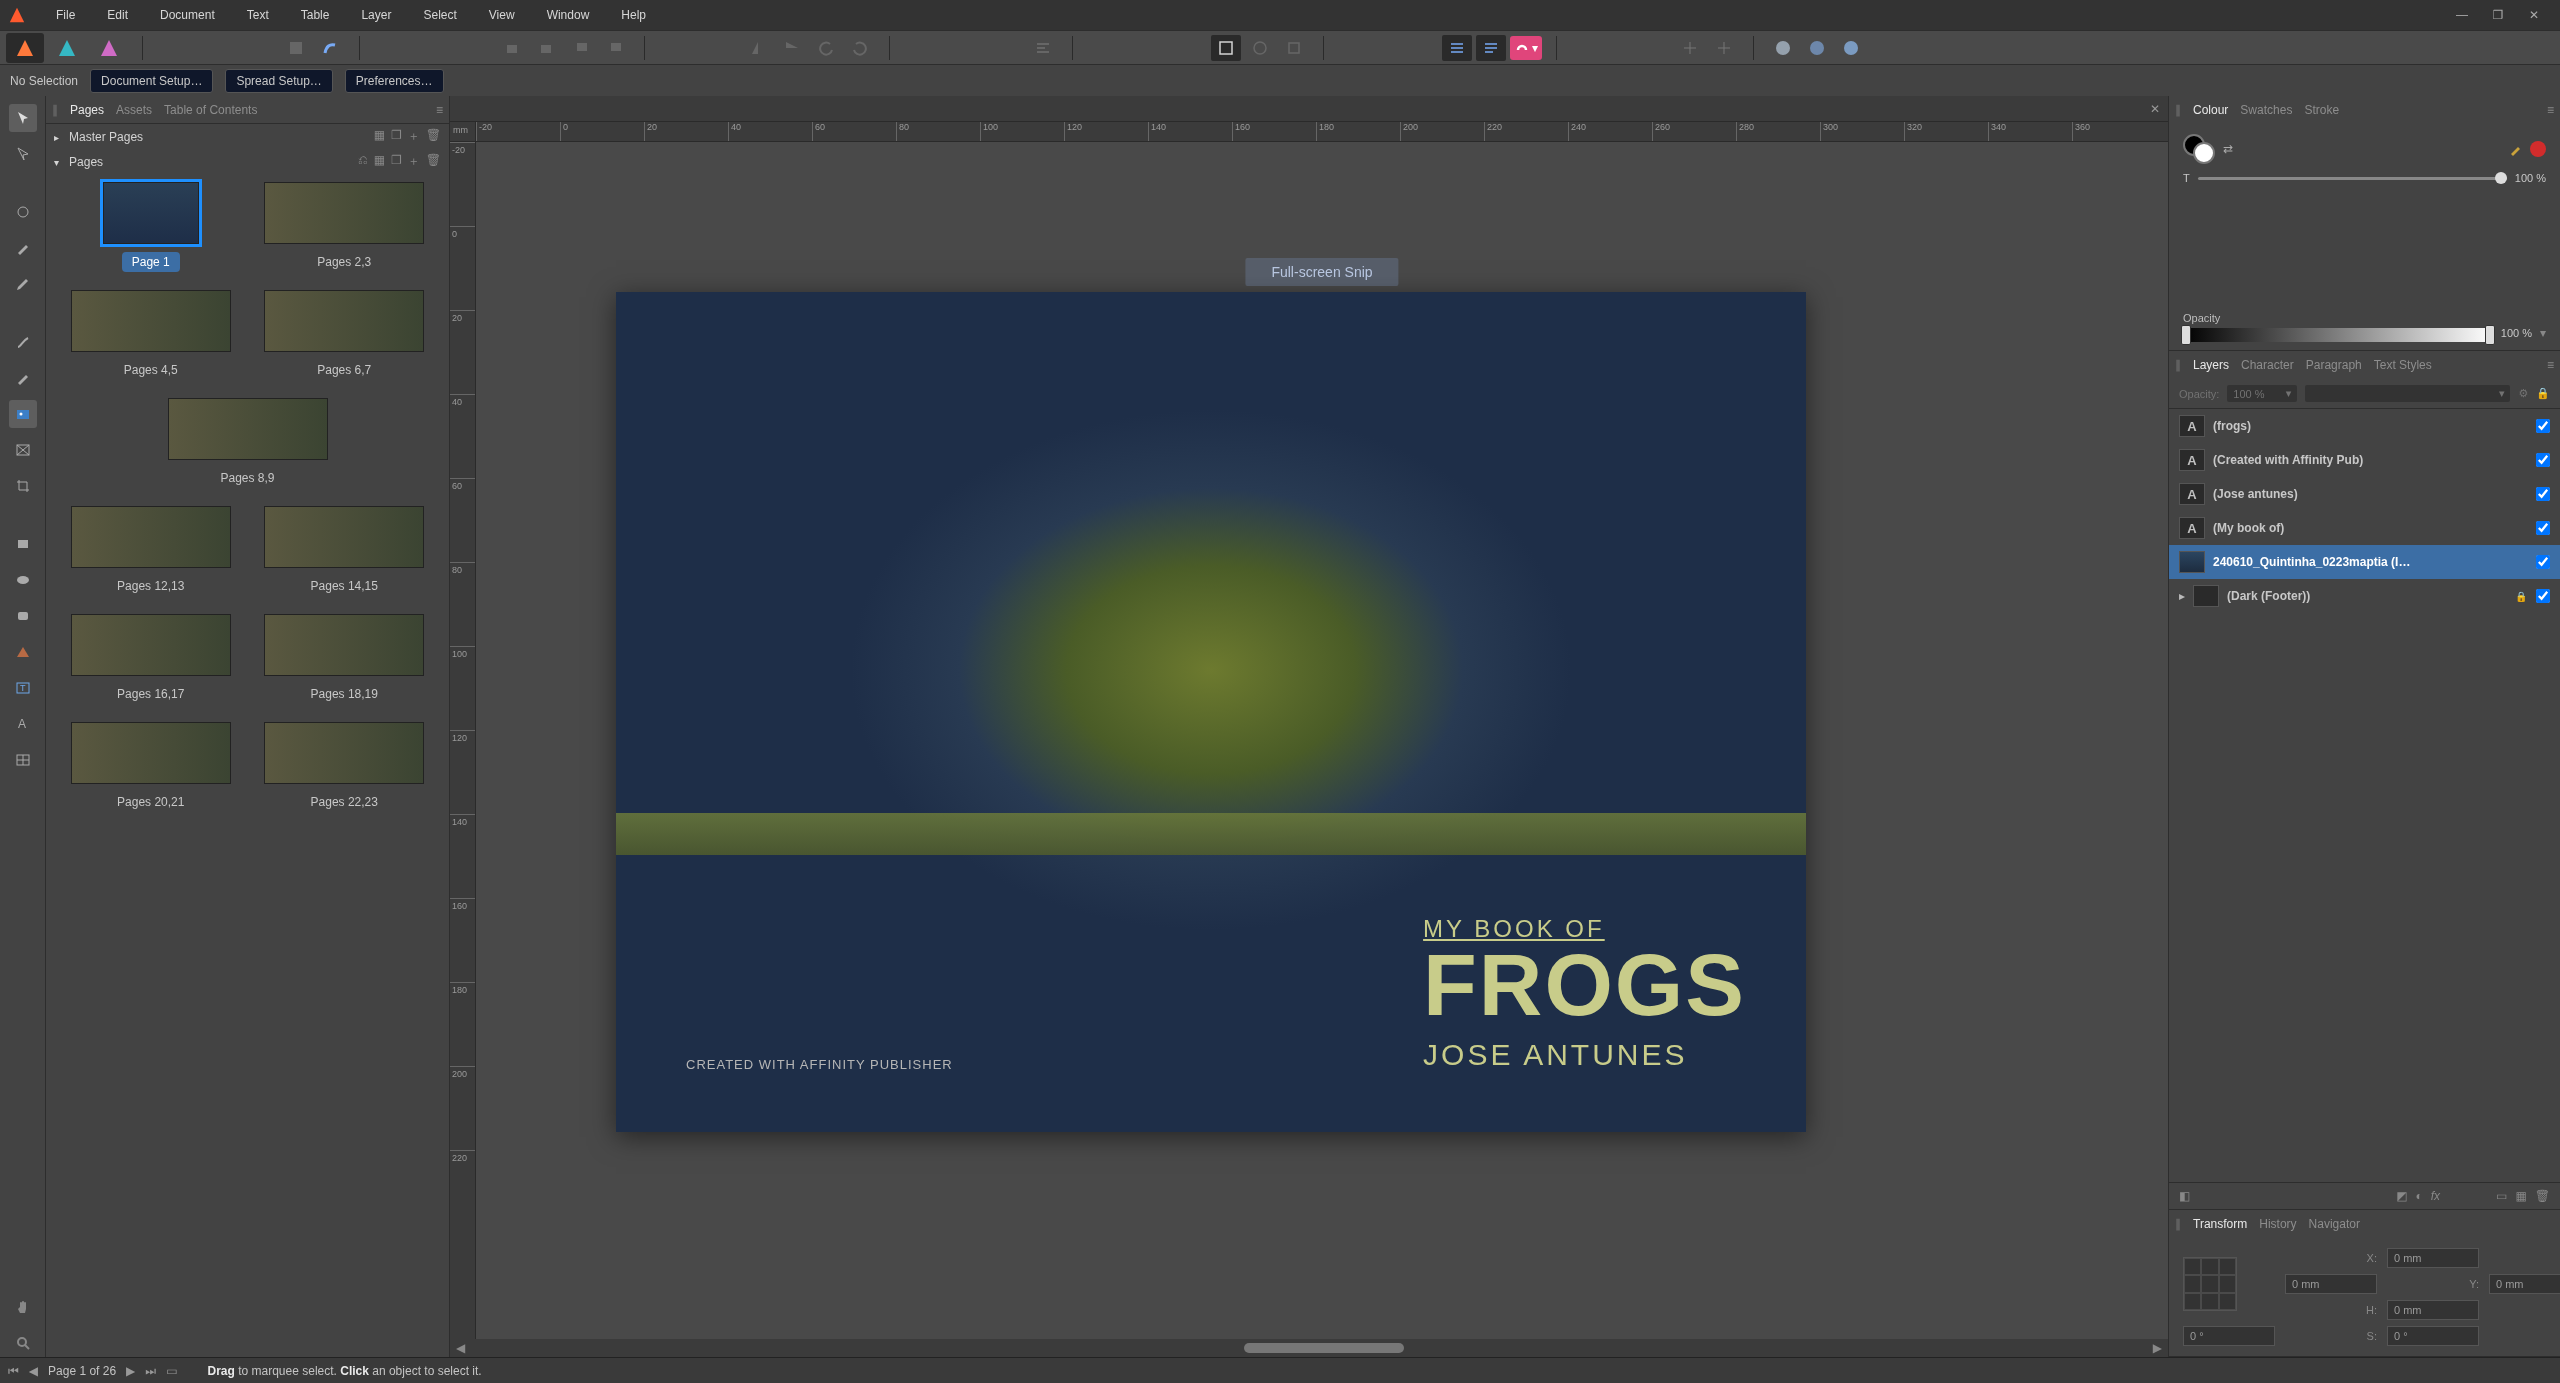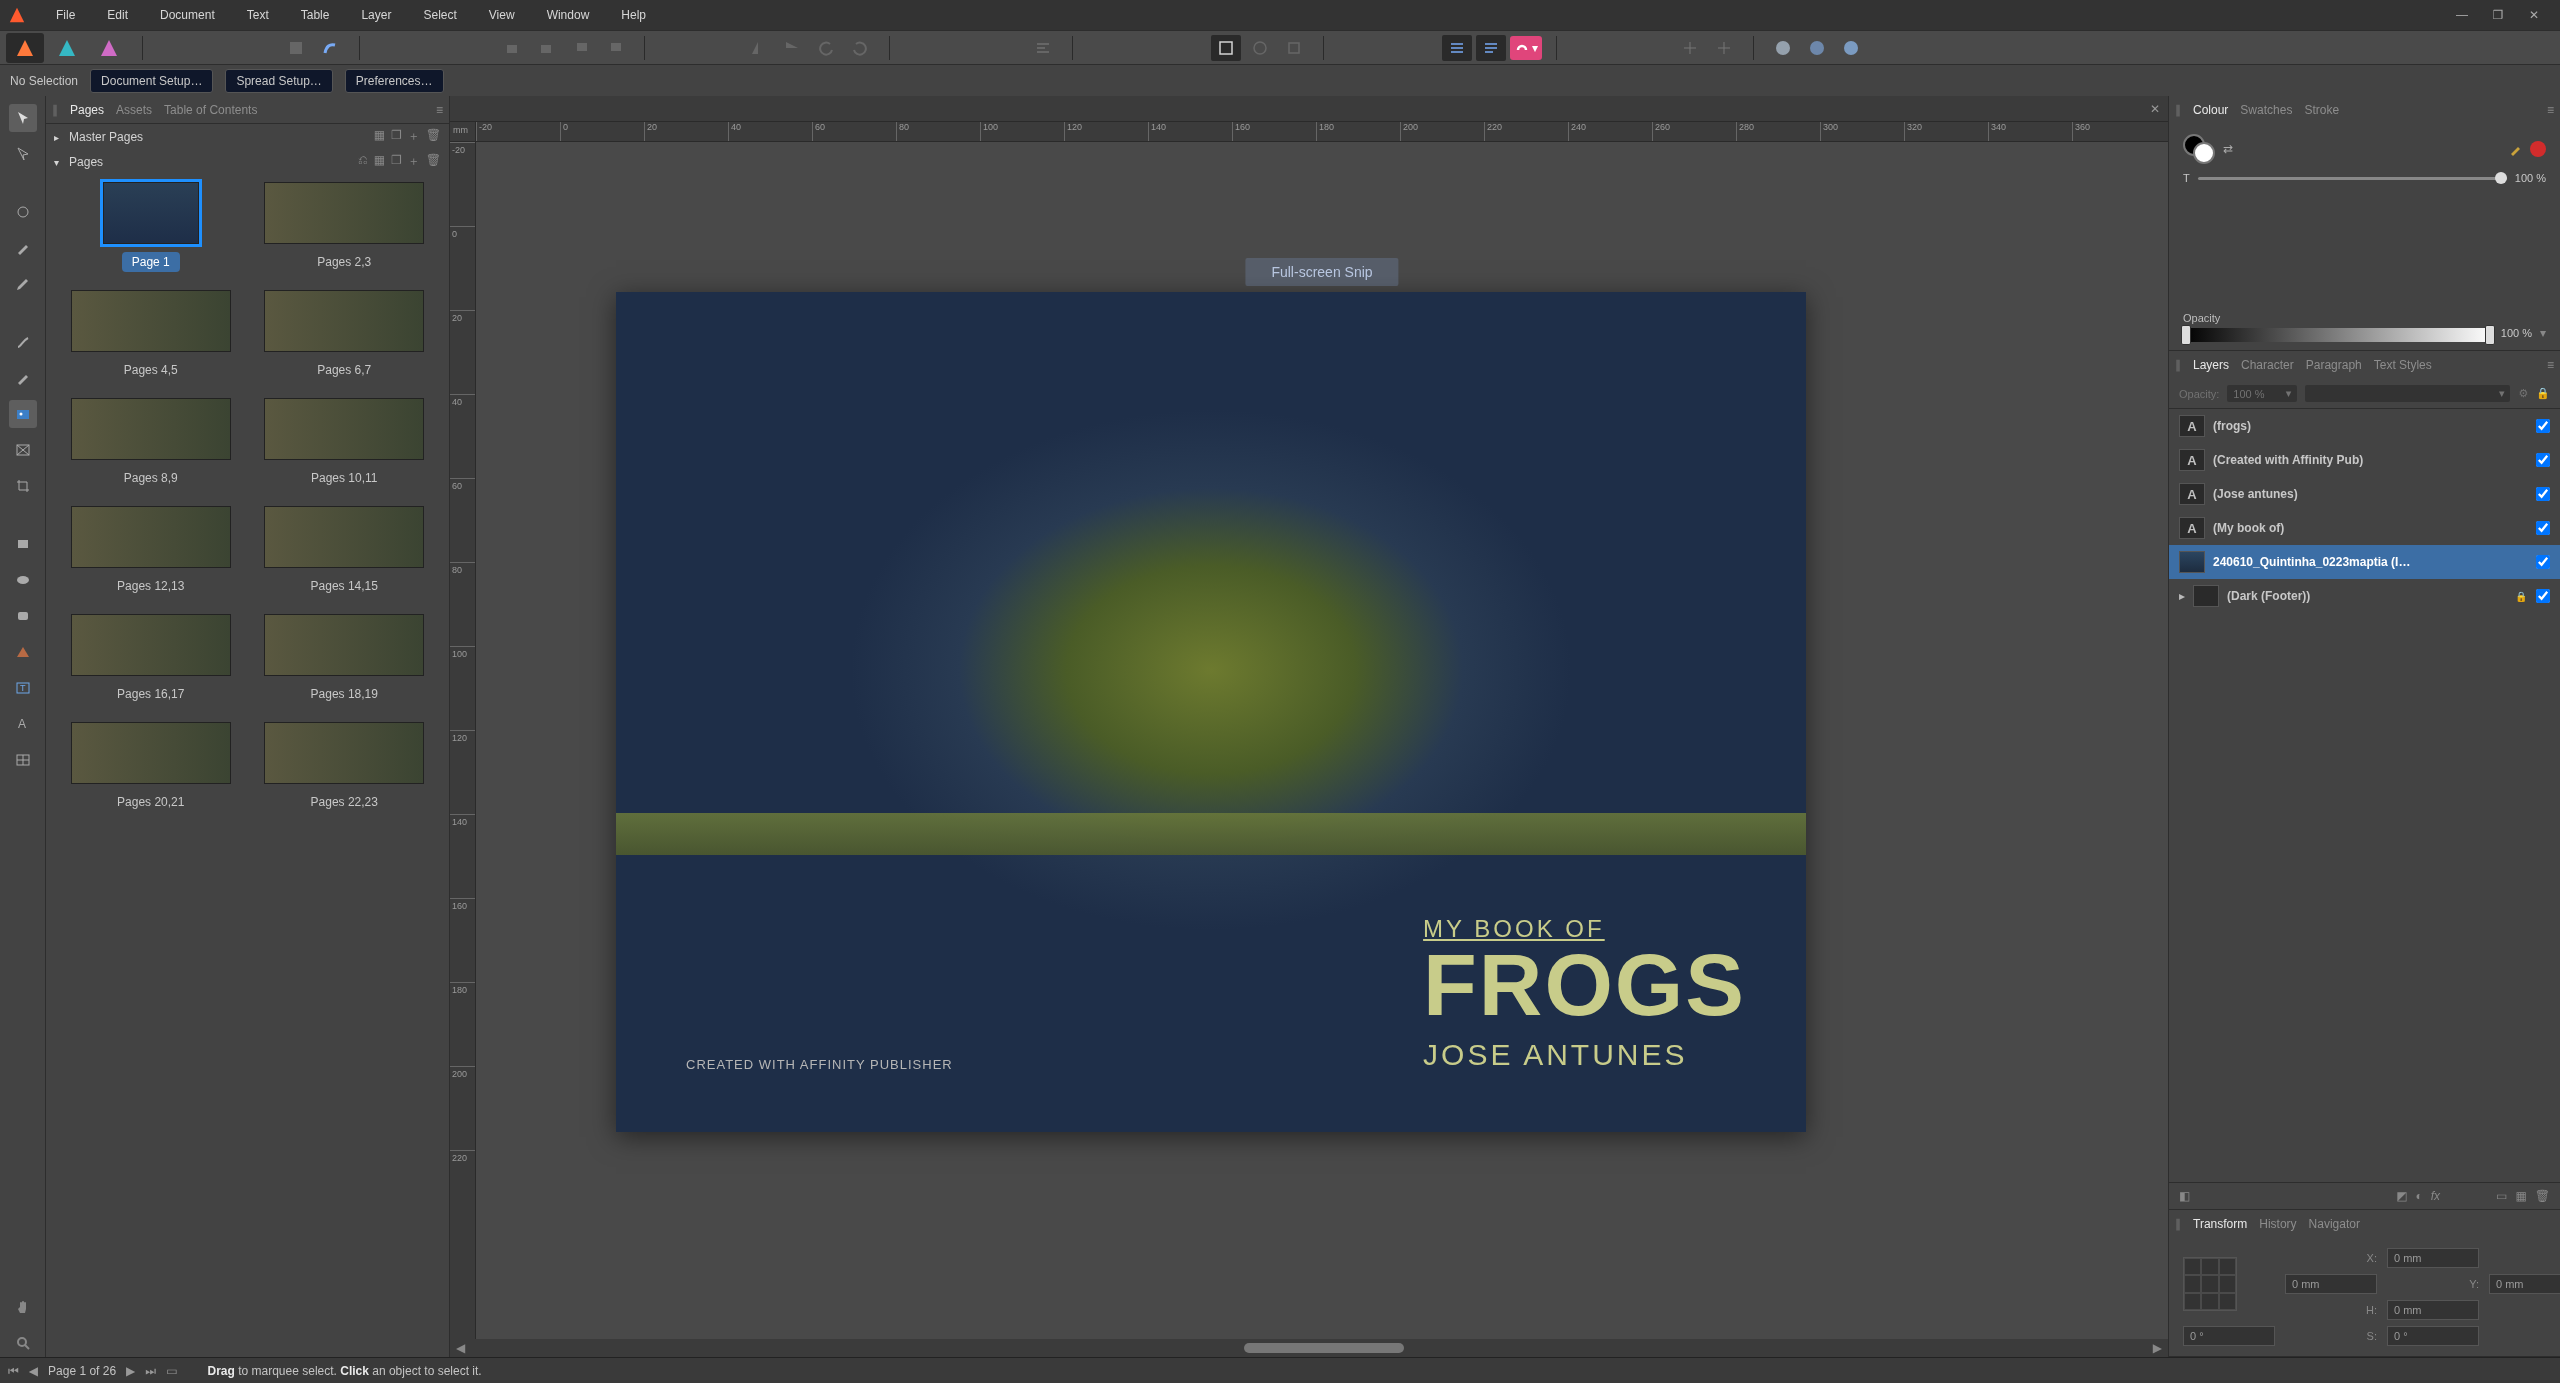--- a/index.html
+++ b/index.html
@@ -452,24 +452,20 @@
           </div>
           <div class="thumb-col">
             <div class="thumb" style="background: linear-gradient(90deg, rgb(90, 88, 64), rgb(59, 68, 50));"></div>
             <div class="thumb-label">Pages 6,7</div>
           </div>
         </div>
         <div class="thumb-row">
           <div class="thumb-col">
             <div class="thumb" style="background: linear-gradient(90deg, rgb(90, 88, 64), rgb(59, 68, 50));"></div>
             <div class="thumb-label">Pages 8,9</div>
-          </div>
-          <div class="thumb-col">
-            <div class="thumb" style="background: linear-gradient(90deg, rgb(90, 88, 64), rgb(59, 68, 50));"></div>
-            <div class="thumb-label">Pages 10,11</div>
           </div>
         </div>
         <div class="thumb-row">
           <div class="thumb-col">
             <div class="thumb" style="background: linear-gradient(90deg, rgb(90, 88, 64), rgb(59, 68, 50));"></div>
             <div class="thumb-label">Pages 12,13</div>
           </div>
           <div class="thumb-col">
             <div class="thumb" style="background: linear-gradient(90deg, rgb(90, 88, 64), rgb(59, 68, 50));"></div>
             <div class="thumb-label">Pages 14,15</div>

